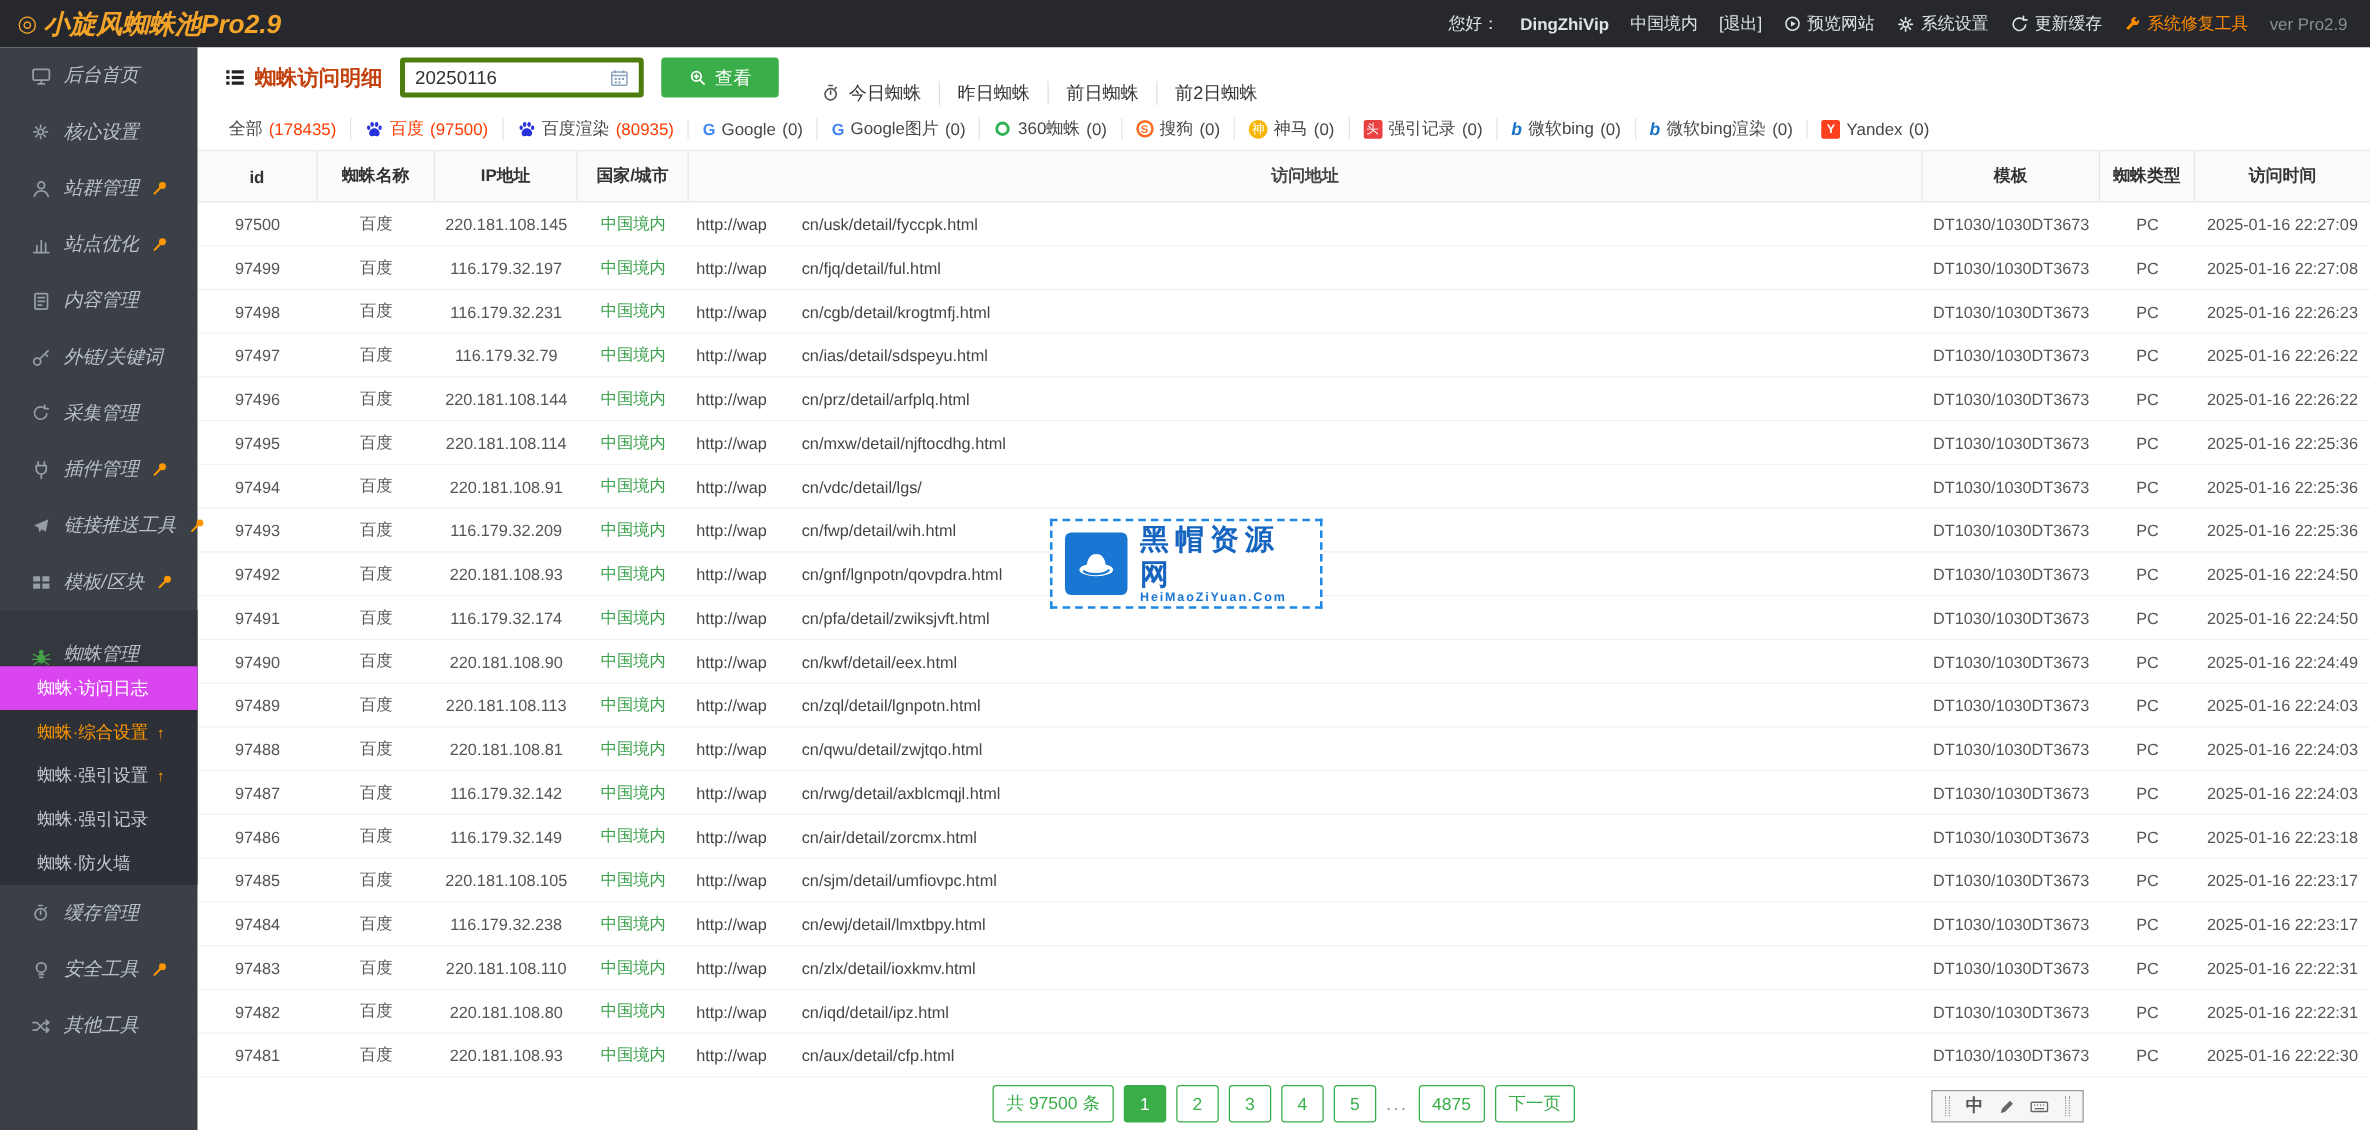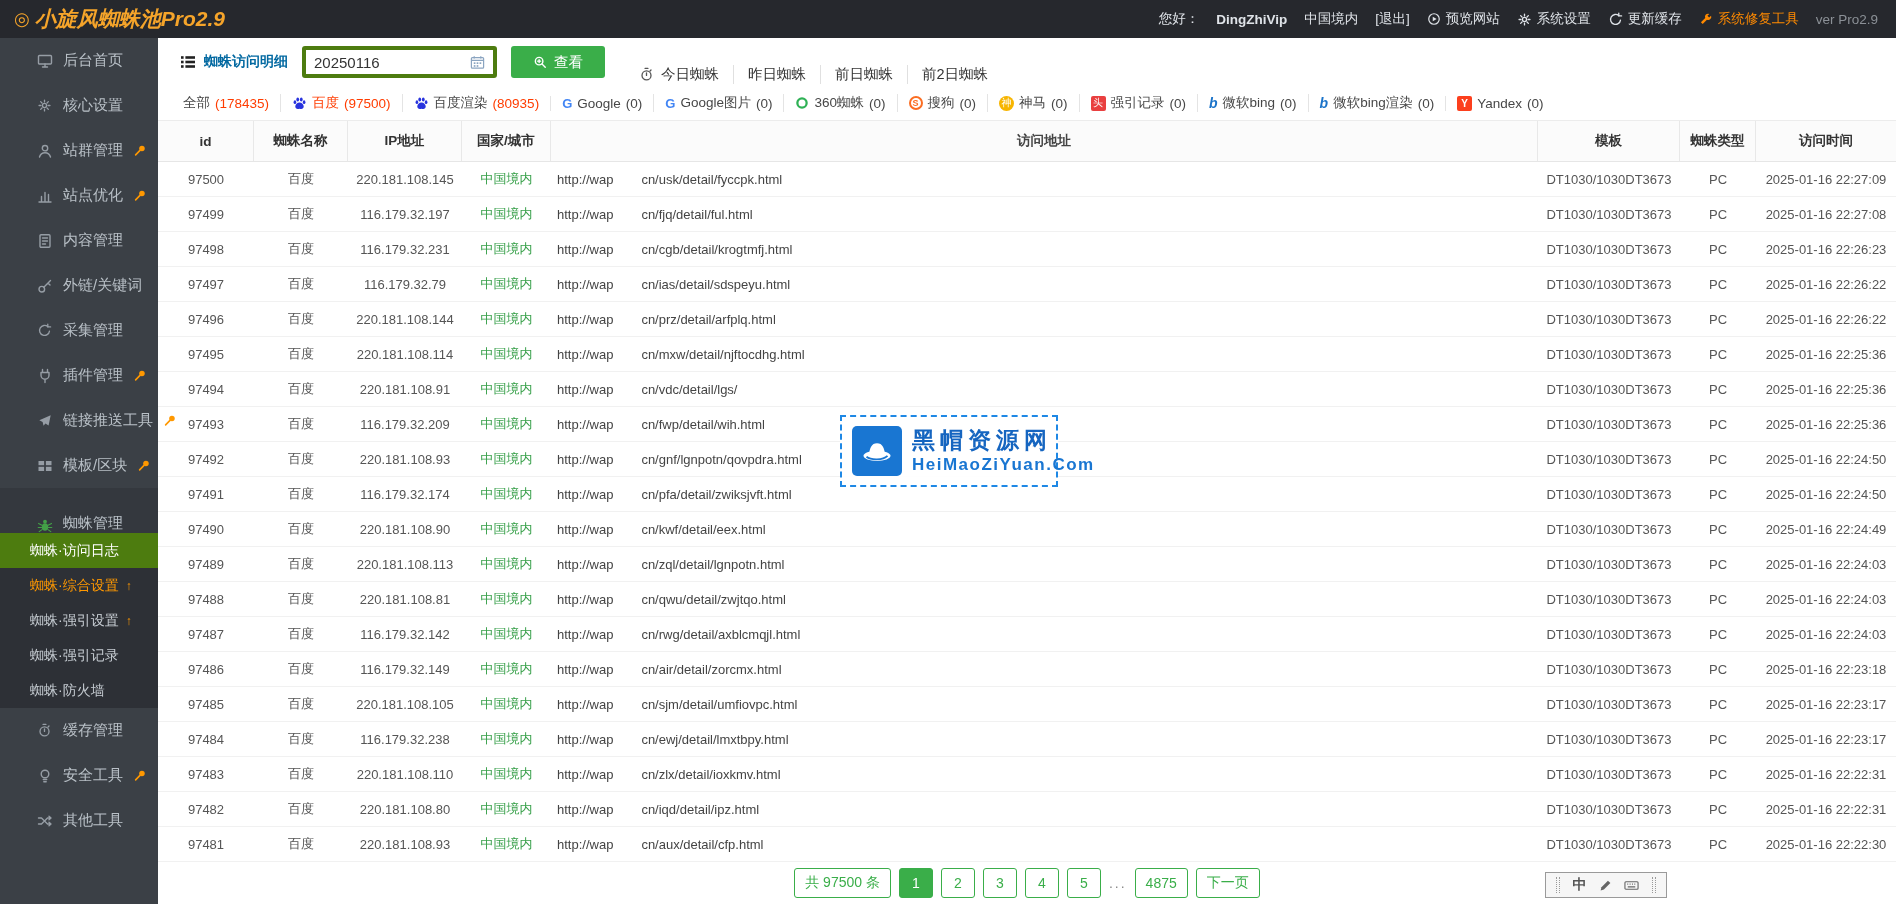--- a/index.html
+++ b/index.html
@@ -12,36 +12,36 @@
   .logo .swirl { font-style:normal; font-size:18px; }
   .topbar-right { margin-left:auto; display:flex; align-items:center; gap:17px; }
   .tb-item { display:flex; align-items:center; gap:5px; cursor:pointer; white-space:nowrap; }
   .tb-item svg { display:block; }
   .username { font-weight:bold; }
   .repair { color:#ff8a00; }
   .version { color:#8b9096; cursor:default; }
 
   
   .sidebar { position:absolute; top:38px; left:0; bottom:0; width:158px; background:#3b4046; color:#b9c0c7; font-size:15px; }
-  .side-item { height:45px; display:flex; align-items:center; padding-left:36px; gap:10px; cursor:pointer; white-space:nowrap; }
+  .side-item { height:45px; display:flex; align-items:center; padding-left:24px; gap:10px; cursor:pointer; white-space:nowrap;font-style:italic; }
   .side-item .icon { width:17px; height:17px; color:#969da5; display:inline-flex; align-items:center; justify-content:center; flex:none; }
   .side-item .pin { display:inline-flex; color:#ff9800; margin-left:1px; }
   .spider-head { background:#34383e;align-items:flex-end; }
   .spider-head .icon { color:#43a047; }
   .submenu { background:#2d3036; }
   .sub-item { height:35px; display:flex; align-items:center; padding-left:30px; font-size:14px; color:#c6ccd2; cursor:pointer; }
-  .sub-item.active { background:#4d7c0f; color:#fff;text-align:right; }
+  .sub-item.active { background:#d946ef; color:#fff;text-align:right; }
   .sub-item.highlight { color:#ff9800; }
   .arrow-up { color:#ff9800; font-size:12px; margin-left:7px; }
 
   
   .main { margin-left:158px; height:866px; display:flex; flex-direction:column; background:#fff; }
 
   .toolbar { height:48px; display:flex; align-items:center; padding-left:22px; gap:14px; flex:none; }
-  .tool-title { display:flex; align-items:center; gap:8px; font-size:14px; font-weight:bold; color:#0369a1; }
+  .tool-title { display:flex; align-items:center; gap:8px; font-size:17px; font-weight:bold; color:#c2410c; }
   .tool-title .ticon { color:#222; display:inline-flex; }
   .date-box { width:195px; height:32px; border:4px solid #4d7c0f; border-radius:3px; display:flex; align-items:center; padding:0 8px; }
   .date-box input { border:none; outline:none; flex:1; font-size:15px; color:#333; font-family:inherit; min-width:0; }
   .cal { color:#8aa4c0; display:inline-flex; cursor:pointer; }
   .btn-view { background:#3aae49; color:#fff; height:32px; padding:0 22px; border-radius:3px; display:flex; align-items:center; gap:7px; font-size:14.5px; border:none; cursor:pointer; font-family:inherit; }
   .quick-links { display:flex; align-items:center; font-size:14.5px; color:#333; margin-left:6px; }
   .ql { display:flex; align-items:center; gap:7px; padding:0 14px; cursor:pointer; white-space:nowrap;margin-top:24px; }
   .ql + .ql { border-left:1px solid #e0e0e0; }
   .ql .icon { color:#555; display:inline-flex; }
 
@@ -81,21 +81,21 @@
   .pagination { height:42px; display:flex; align-items:center; justify-content:center; gap:8px; font-size:14px; flex:none; }
   .pg { min-width:34px; height:30px; border:1px solid #3aae49; color:#3aae49; border-radius:3px; display:flex; align-items:center; justify-content:center; padding:0 10px; cursor:pointer; background:#fff; white-space:nowrap; }
   .pg.active { background:#3aae49; color:#fff; }
   .pg.total { cursor:default; color:#3aae49; }
   .dots { color:#888; letter-spacing:2px; }
 
   
   .watermark { position:absolute; left:840px; top:415px; width:218px; height:72px; border:2px dashed #1e88e5; display:flex; align-items:center; gap:10px; padding:7px 10px; background:rgba(255,255,255,0.88); }
   .wm-logo { width:50px; height:50px; background:#1976d2; border-radius:5px; display:flex; align-items:center; justify-content:center; flex:none; }
   .wm-title { color:#1565c0; font-size:23px; font-weight:bold; letter-spacing:5px; line-height:1.2; }
-  .wm-sub { color:#1976d2; font-size:17px; font-weight:bold; letter-spacing:1.5px; }
+  .wm-sub { color:#1976d2; font-size:10px; font-weight:bold; letter-spacing:1.5px; }
 
   
   .ime { position:absolute; left:1545px; top:872px; width:122px; height:26px; border:1px solid #9a9a9a; background:#f6f6f6; display:flex; align-items:center; justify-content:space-around; color:#555; font-size:14px; padding:0 4px; }
   .ime-grip { width:4px; height:16px; border-left:1px dotted #999; border-right:1px dotted #999; cursor:move; }
   .ime-ic { display:inline-flex; color:#666; cursor:pointer; }
   .ime-lang { cursor:pointer; font-weight:bold; }
 </style>
 </head>
 <body>
 

